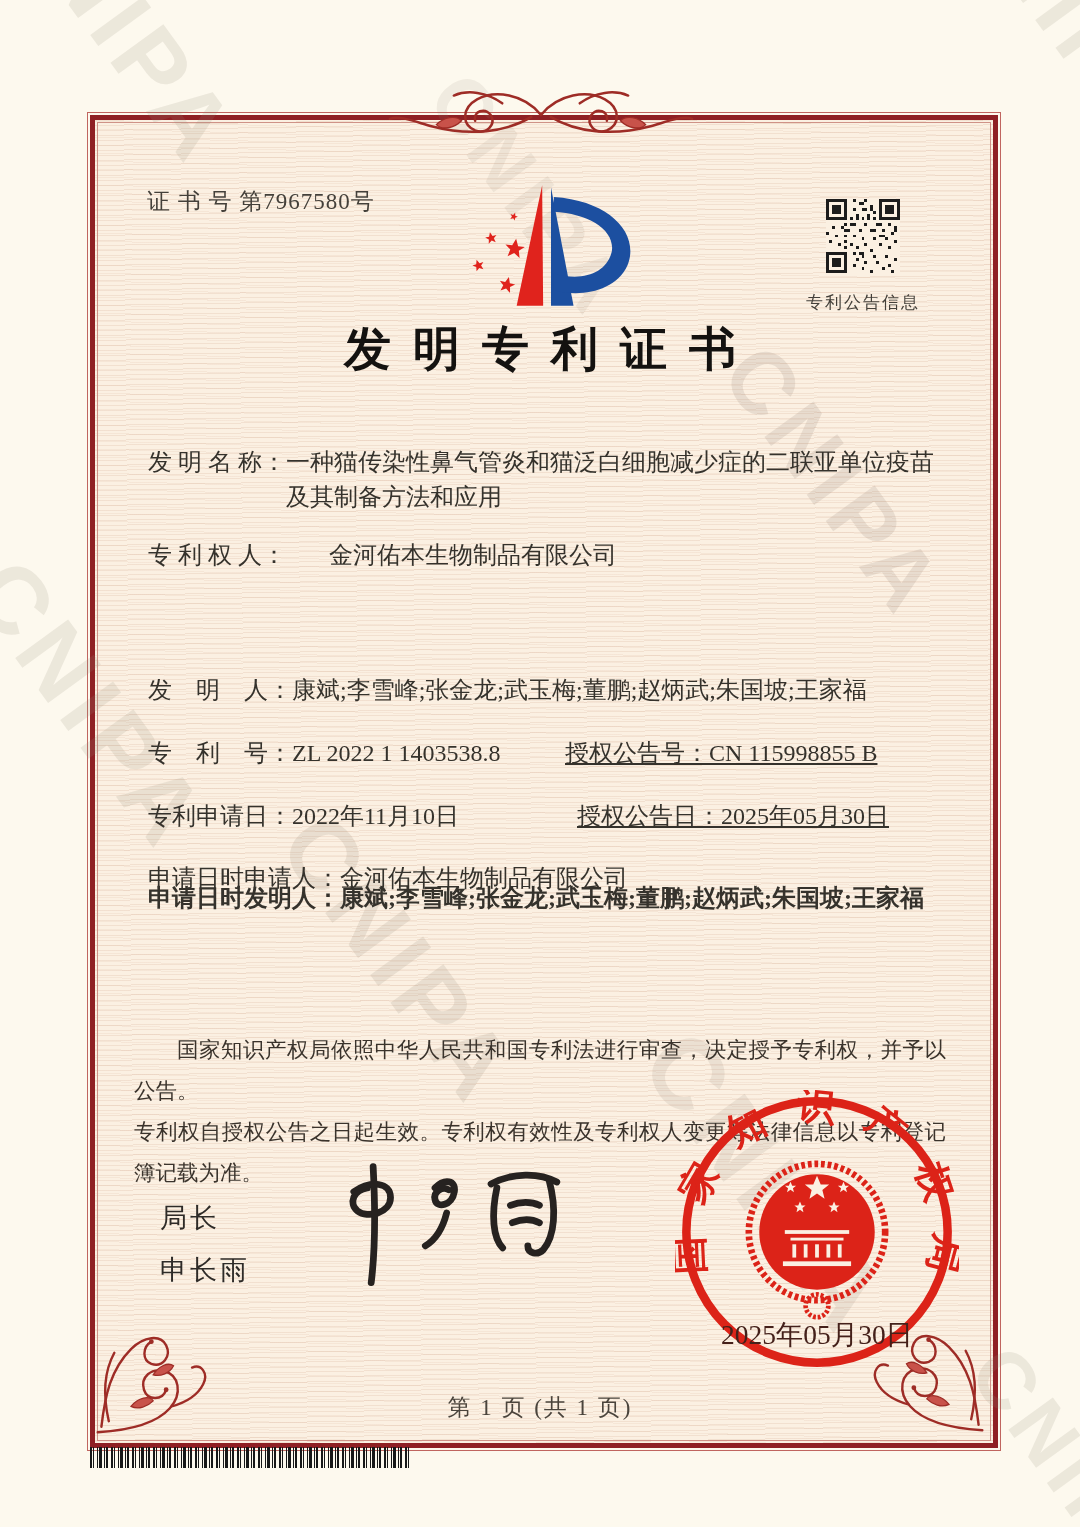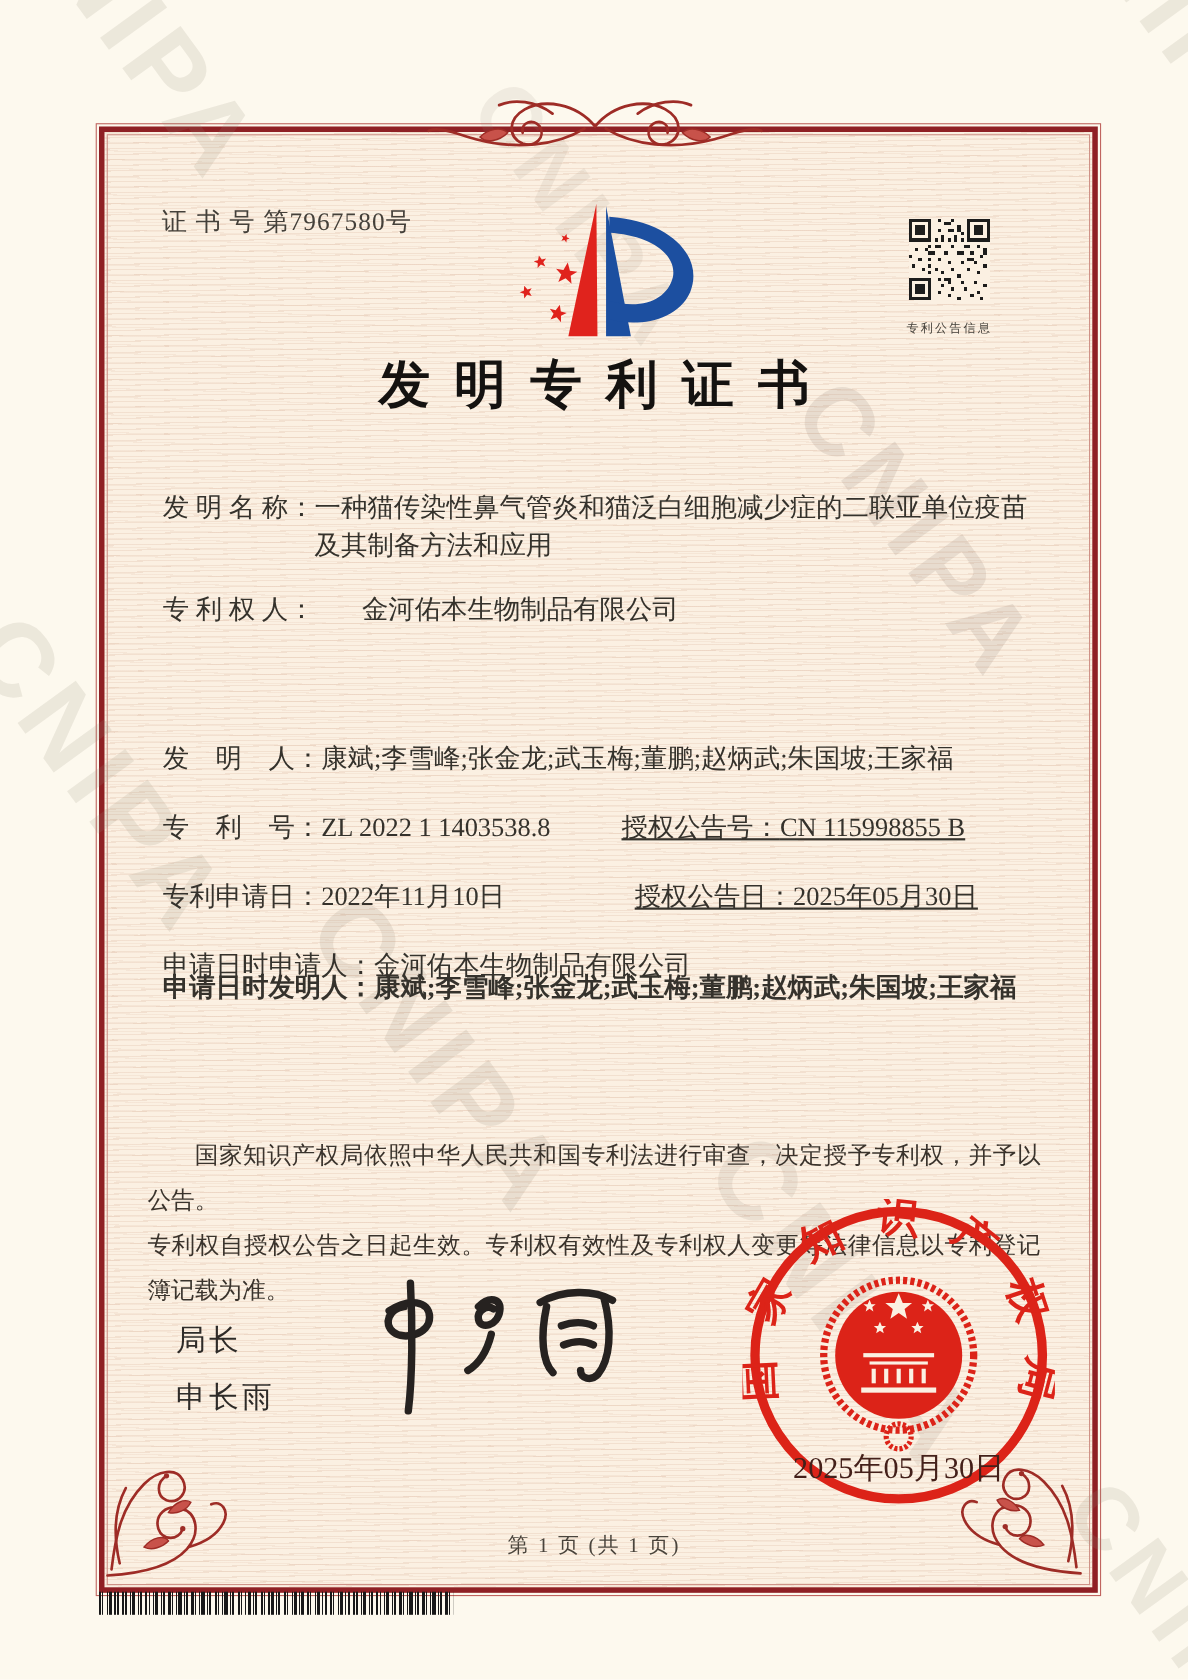--- a/index.html
+++ b/index.html
@@ -28,39 +28,39 @@
   .wm{
     position:absolute; z-index:1;
     font-family:"Liberation Sans","DejaVu Sans",sans-serif;
     font-weight:700; letter-spacing:8px;
     color:rgba(150,140,125,0.16);
     transform:rotate(54deg); white-space:nowrap; pointer-events:none;
   }
   .ct{position:absolute; z-index:2;}
   .certno{left:147px; top:186px; font-size:23px; letter-spacing:1px; color:#44403a;}
   .qr{left:826px; top:199px; width:74px; height:74px;}
-  .qrcap{left:788px; top:291px; width:150px; text-align:center; font-size:11px; letter-spacing:2px; color:#44403a;}
+  .qrcap{left:788px; top:291px; width:150px; text-align:center; font-size:17px; letter-spacing:2px; color:#44403a;}
   .title{left:0; top:318px; width:1080px; text-align:center;
     font-size:47px; font-weight:700; letter-spacing:22px; text-indent:22px; color:#141210;}
   .row{left:148px; width:792px; display:flex; font-size:24px; line-height:35px; color:#35322c;}
   .row .lbl{flex:0 0 auto; white-space:pre;}
   .row .val{flex:1 1 auto;}
   .row2col{left:148px; width:792px; display:flex; font-size:24px; line-height:35px; color:#35322c;text-align:right;}
   .row2col .col-l{width:417px; display:flex;}
   .row2col .col-r{flex:1; display:flex;text-decoration:underline;}
   .r1{top:445px;} .r2{top:538px;gap:43px;} .r3{top:606px;} .r4{top:673px;}
   .r5{top:736px;} .r6{top:799px;gap:12px;} .r7{top:861px;} .r8{top:881px;font-weight:bold;}
   .legal{left:134px; top:1030px; width:812px; font-size:21.5px; line-height:41px; color:#3a332c; text-align:justify;}
   .legal .l1{text-indent:2em;}
   .officer{left:150px; font-family:"Liberation Sans","DejaVu Sans",sans-serif; font-size:27px; letter-spacing:3px; color:#2e2b28;margin-left:10px;}
   .officer.title-line{top:1200px;}
   .officer.name-line{top:1252px;}
   .sig{left:285px; top:1155px;}
   .seal{left:675px; top:1090px;}
-  .footerpage{left:0; top:1392px; width:1080px; text-align:center; font-size:19px; letter-spacing:2px; color:#4a443c;}
+  .footerpage{left:0; top:1392px; width:1080px; text-align:center; font-size:23px; letter-spacing:2px; color:#4a443c;}
   .barcode{
     left:90px; top:1447px; width:322px; height:21px;
     background-image:repeating-linear-gradient(90deg,
       #181818 0 2px, rgba(0,0,0,0) 2px 3px,
       #181818 3px 4px, rgba(0,0,0,0) 4px 7px,
       #181818 7px 8px, rgba(0,0,0,0) 8px 9px,
       #181818 9px 12px, rgba(0,0,0,0) 12px 14px,
       #181818 14px 15px, rgba(0,0,0,0) 15px 16px,
       #181818 16px 18px, rgba(0,0,0,0) 18px 21px);
   }

